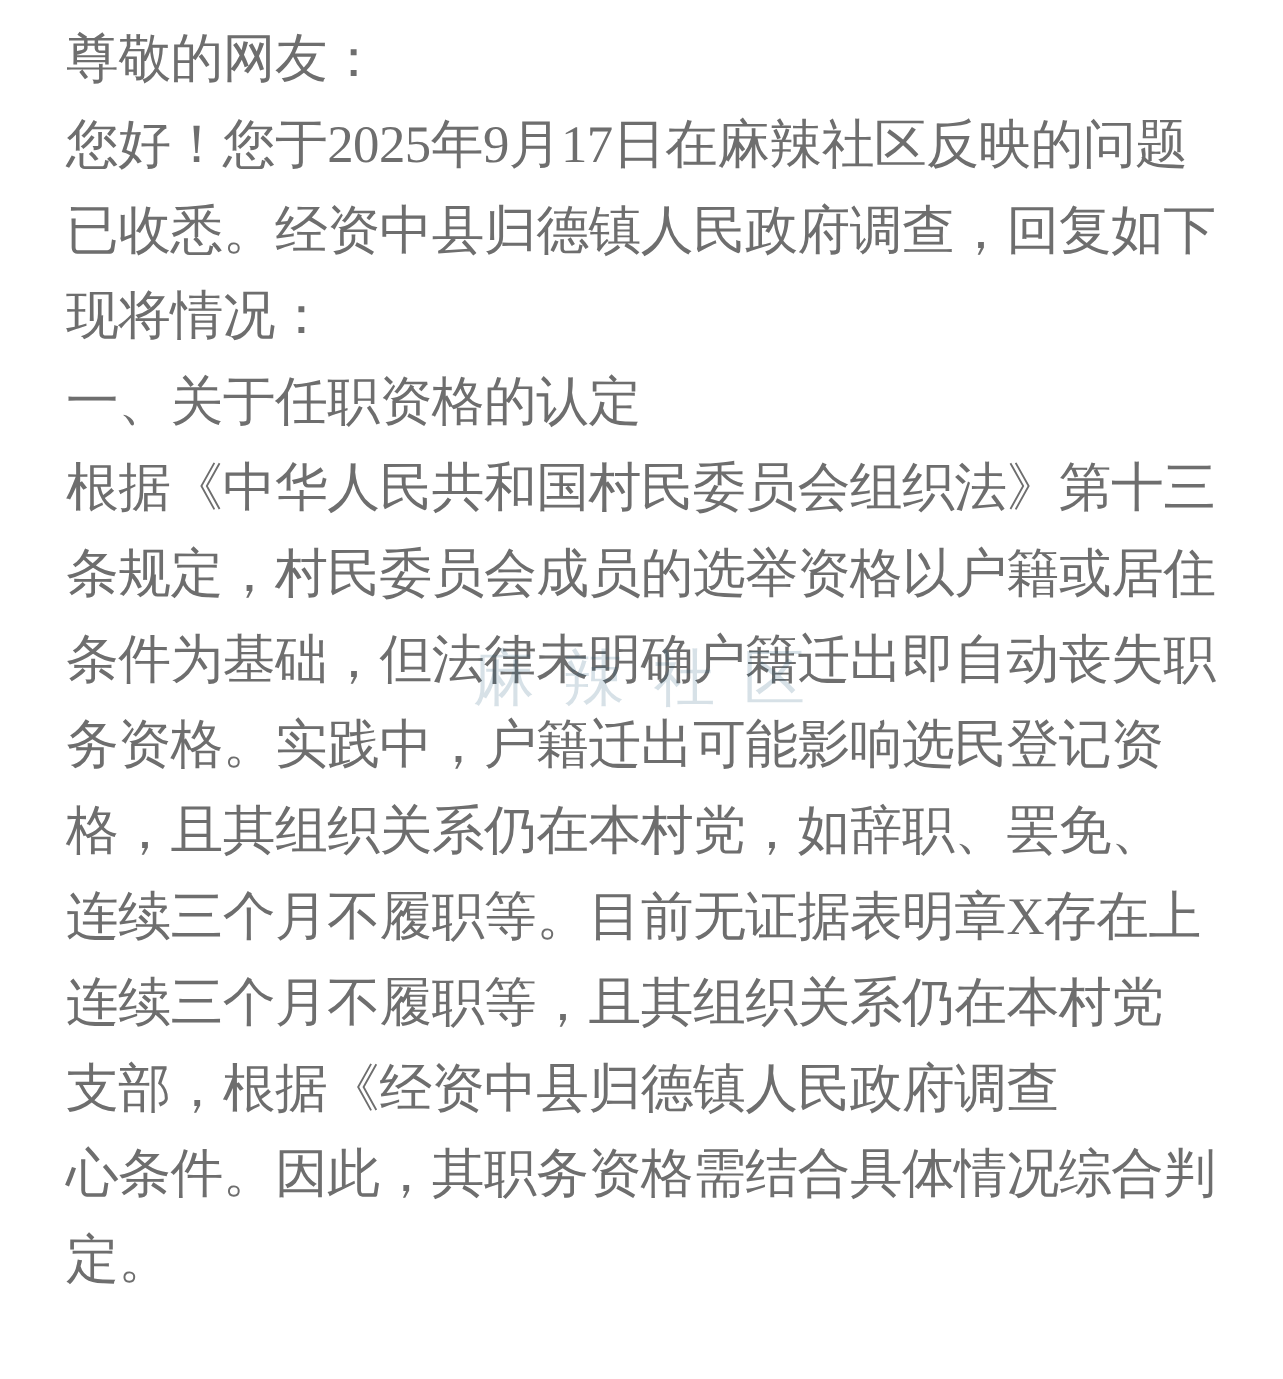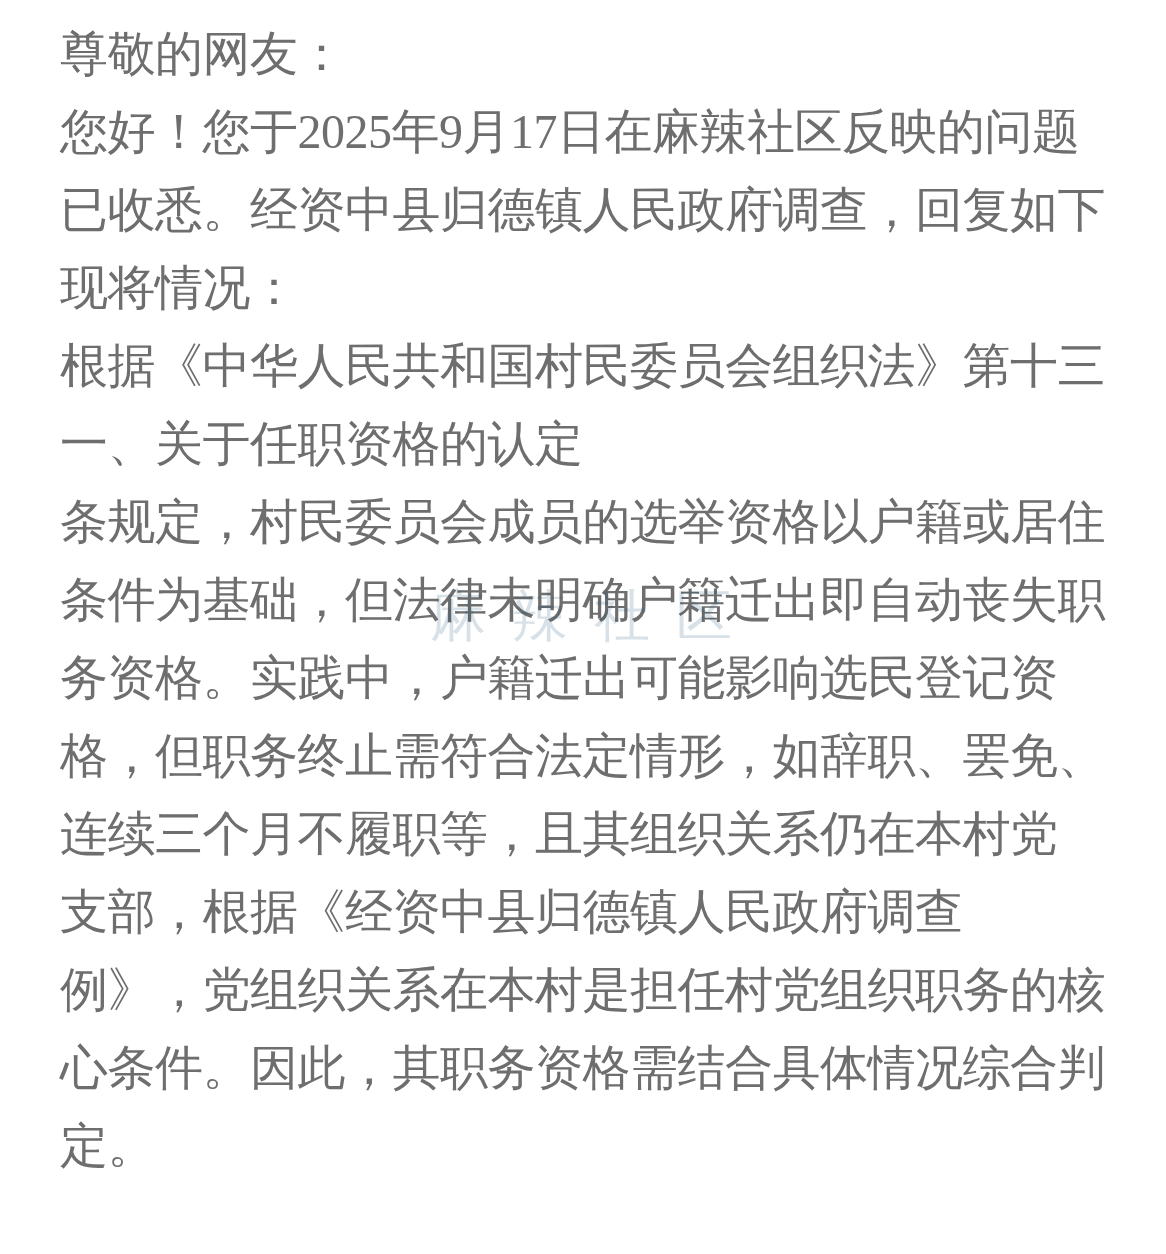--- a/index.html
+++ b/index.html
@@ -48,24 +48,24 @@
 </head>
 <body>
 
 <div class="page">
   <span class="watermark">麻辣社区</span>
 
   <div class="line">尊敬的网友：</div>
   <div class="line">您好！您于2025年9月17日在麻辣社区反映的问题</div>
   <div class="line">已收悉。经资中县归德镇人民政府调查，回复如下</div>
   <div class="line">现将情况：</div>
+  <div class="line">一、关于任职资格的认定</div>
   <div class="line">根据《中华人民共和国村民委员会组织法》第十三</div>
-  <div class="line">一、关于任职资格的认定</div>
   <div class="line">条规定，村民委员会成员的选举资格以户籍或居住</div>
   <div class="line">条件为基础，但法律未明确户籍迁出即自动丧失职</div>
   <div class="line">务资格。实践中，户籍迁出可能影响选民登记资</div>
-  <div class="line">格，但职务终止需符合法定情形，如辞职、罢免、</div>
+  <div class="line">格，且其组织关系仍在本村党，如辞职、罢免、</div>
+  <div class="line">连续三个月不履职等。目前无证据表明章X存在上</div>
   <div class="line">连续三个月不履职等，且其组织关系仍在本村党</div>
   <div class="line">支部，根据《经资中县归德镇人民政府调查</div>
-  <div class="line">例》，党组织关系在本村是担任村党组织职务的核</div>
   <div class="line">心条件。因此，其职务资格需结合具体情况综合判</div>
   <div class="line">定。</div>
 </div>
 
 </body></html>

